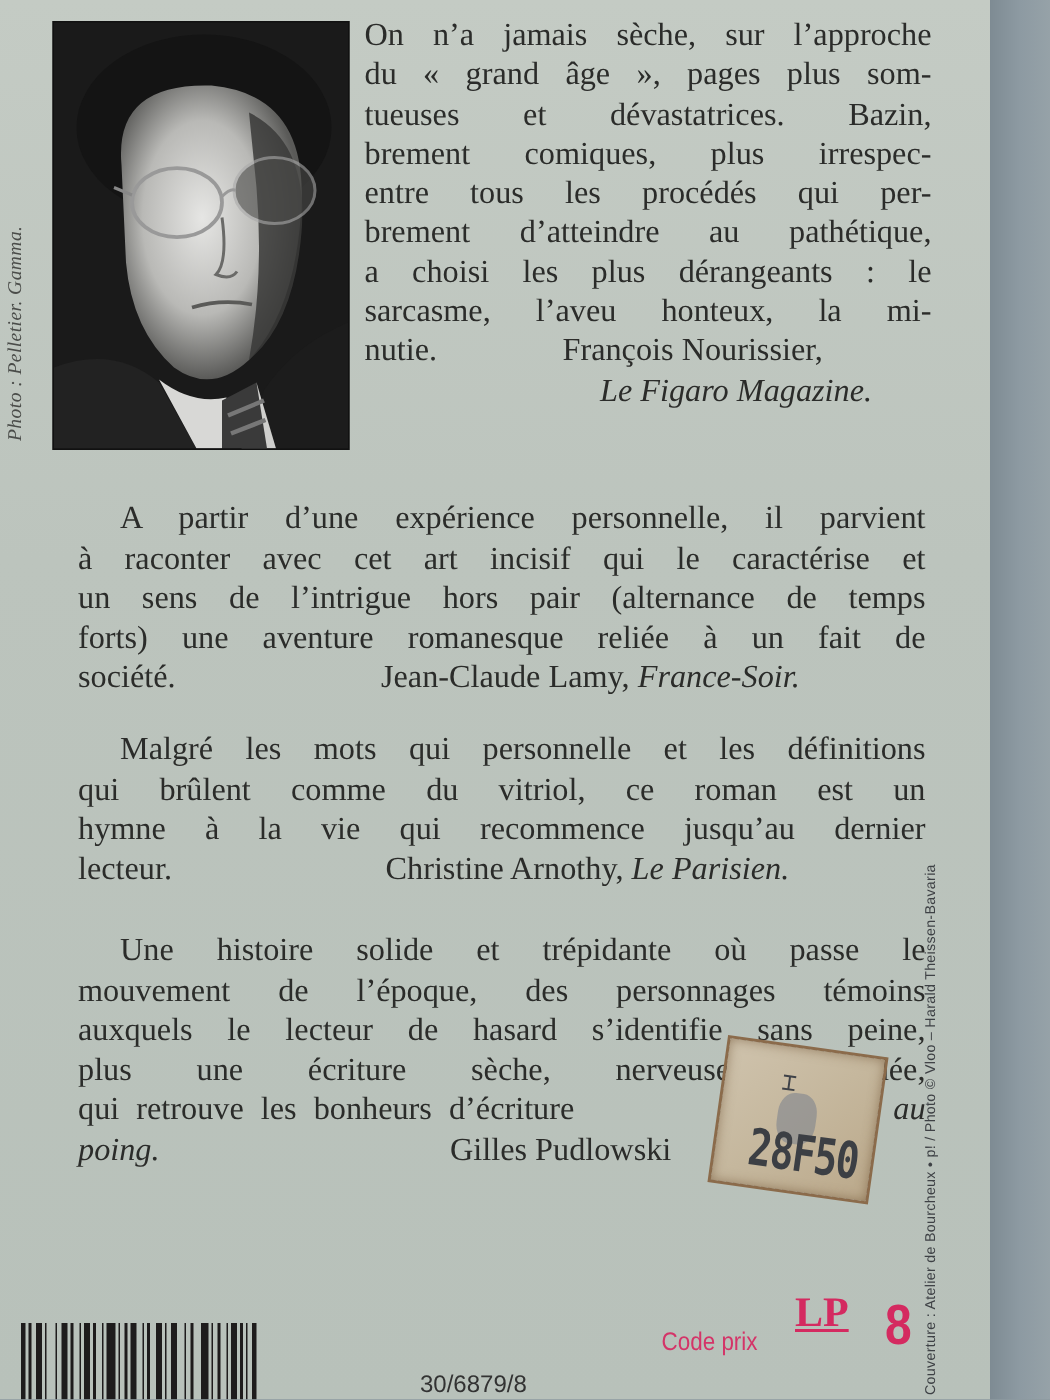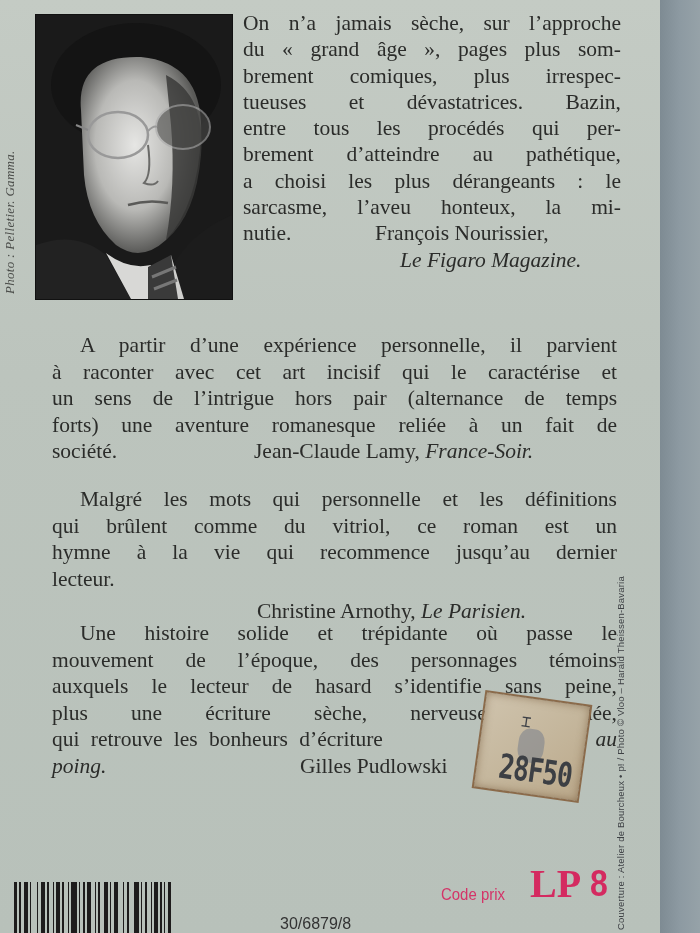--- a/index.html
+++ b/index.html
@@ -78,21 +78,21 @@
       font-size: 16px; color: #333;
     }
     .price-label {
       position: absolute; left: 441px; top: 885px;
       font-family: "Liberation Sans", "DejaVu Sans", sans-serif;
       font-size: 17px; color: #d43468; transform: scaleX(0.88); transform-origin: 0 0;
     }
     .price-code {
       position: absolute; left: 530px; top: 860px;
       font-family: "Liberation Serif", "DejaVu Serif", serif;
-      font-weight: bold; font-size: 40px; color: #d42a60;
+      font-weight: bold; font-size: 28px; color: #d42a60; text-decoration: underline;
     }
     .price-num {
       position: absolute; left: 590px; top: 862px;
       font-family: "Liberation Sans", "DejaVu Sans", sans-serif;
       font-weight: bold; font-size: 32px; color: #d42a60; transform: scaleY(1.18);
       transform-origin: 0 0;
     }
   </style>
 </head>
 <body>
@@ -134,22 +134,22 @@
 
       <path d="M112 252 L135 240 L142 284 L112 284 Z" fill="#3a3a3a"></path>
       <path d="M116 262 L140 252 M118 274 L141 265" stroke="#777" stroke-width="3"></path>
     </svg>
   </div>
   <div class="photo-credit">Photo : Pelletier. Gamma.</div>
 
   <div class="quote1">
     <span class="line justify">On n’a jamais sèche, sur l’approche</span>
     <span class="line justify">du « grand âge », pages plus som-</span>
+    <span class="line justify">tueuses et dévastatrices. Bazin,</span>
     <span class="line justify">brement comiques, plus irrespec-</span>
-    <span class="line justify">tueuses et dévastatrices. Bazin,</span>
     <span class="line justify">entre tous les procédés qui per-</span>
     <span class="line justify">brement d’atteindre au pathétique,</span>
     <span class="line justify">a choisi les plus dérangeants : le</span>
     <span class="line justify">sarcasme, l’aveu honteux, la mi-</span>
     <span class="line" style="position:relative;">
       <span>nutie.</span>
       <span style="position:absolute; left:132px;">François Nourissier,</span>
     </span>
     <span class="line italic" style="padding-left:157px;">Le Figaro Magazine.</span>
   </div>
@@ -167,21 +167,21 @@
       </span>
     </span>
   </div>
 
   <div class="para" style="top:486px;">
     <span class="line justify" style="padding-left:28px;">Malgré les mots qui personnelle et les définitions</span>
     <span class="line justify">qui brûlent comme du vitriol, ce roman est un</span>
     <span class="line justify">hymne à la vie qui recommence jusqu’au dernier</span>
     <span class="line" style="position:relative;">
       <span>lecteur.</span>
-      <span style="position:absolute; left:205px;margin-top:32px;">
+      <span style="position:absolute; left:205px;">
         <span>Christine Arnothy,</span>
         <span class="italic">Le Parisien.</span>
       </span>
     </span>
   </div>
 
   <div class="para" style="top:620px;">
     <span class="line justify" style="padding-left:28px;">Une histoire solide et trépidante où passe le</span>
     <span class="line justify">mouvement de l’époque, des personnages témoins</span>
     <span class="line justify">auxquels le lecteur de hasard s’identifie sans peine,</span>

